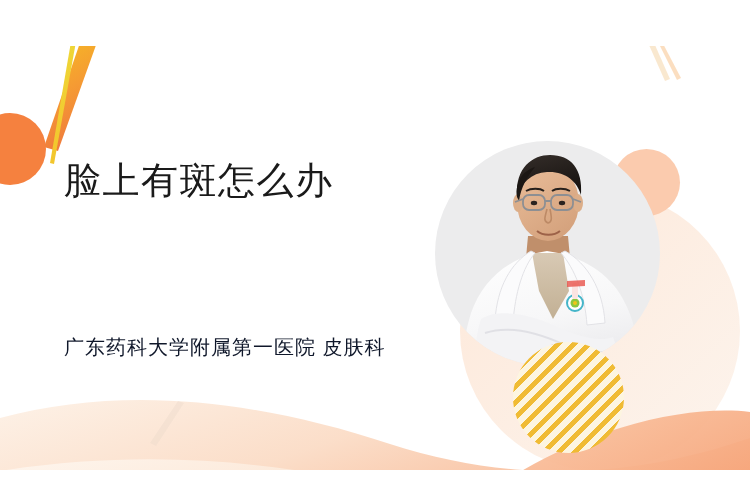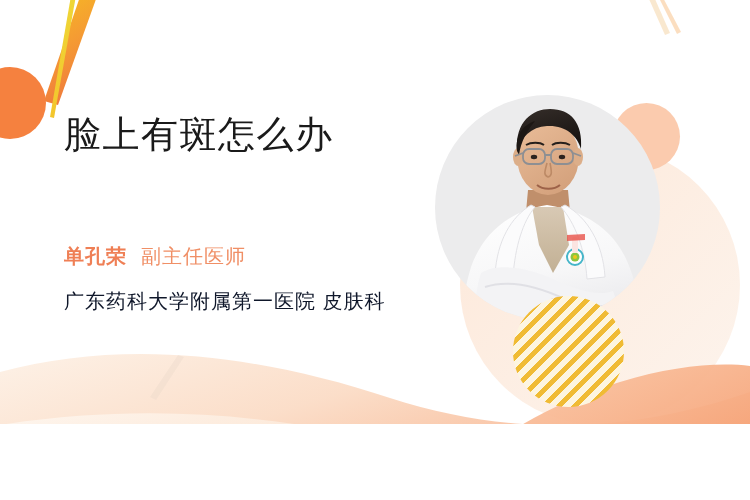--- a/index.html
+++ b/index.html
@@ -7,20 +7,21 @@
     width:750px; height:500px;
     font-family:"Liberation Sans","DejaVu Sans",sans-serif;
     background:#ffffff;
     overflow:hidden;
   }
   #card {
     position:relative;
     width:750px; height:424px;
     background:#ffffff;
     overflow:hidden;
+    margin-top:46px;
   }
 
   
   .bg-layer { position:absolute; inset:0; z-index:0; pointer-events:none; }
   .bg-svg { position:absolute; left:0; top:0; width:750px; height:500px; display:block; }
 
   
   .orange-dot {
     position:absolute;
     left:-26px; top:67px;
@@ -257,19 +258,16 @@
       </svg>
     </div>
 
     <div class="stripe-circle"></div>
   </div>
 
   <div class="text-block">
     <div class="title">脸上有斑怎么办</div>
   </div>
 
-  <div class="credential">
-    <span class="cred-name">单孔荣</span><span class="cred-role">副主任医师</span>
-  </div>
 
   <div class="affiliation">广东药科大学附属第一医院  皮肤科</div>
 
 </div>
 
 </body></html>

